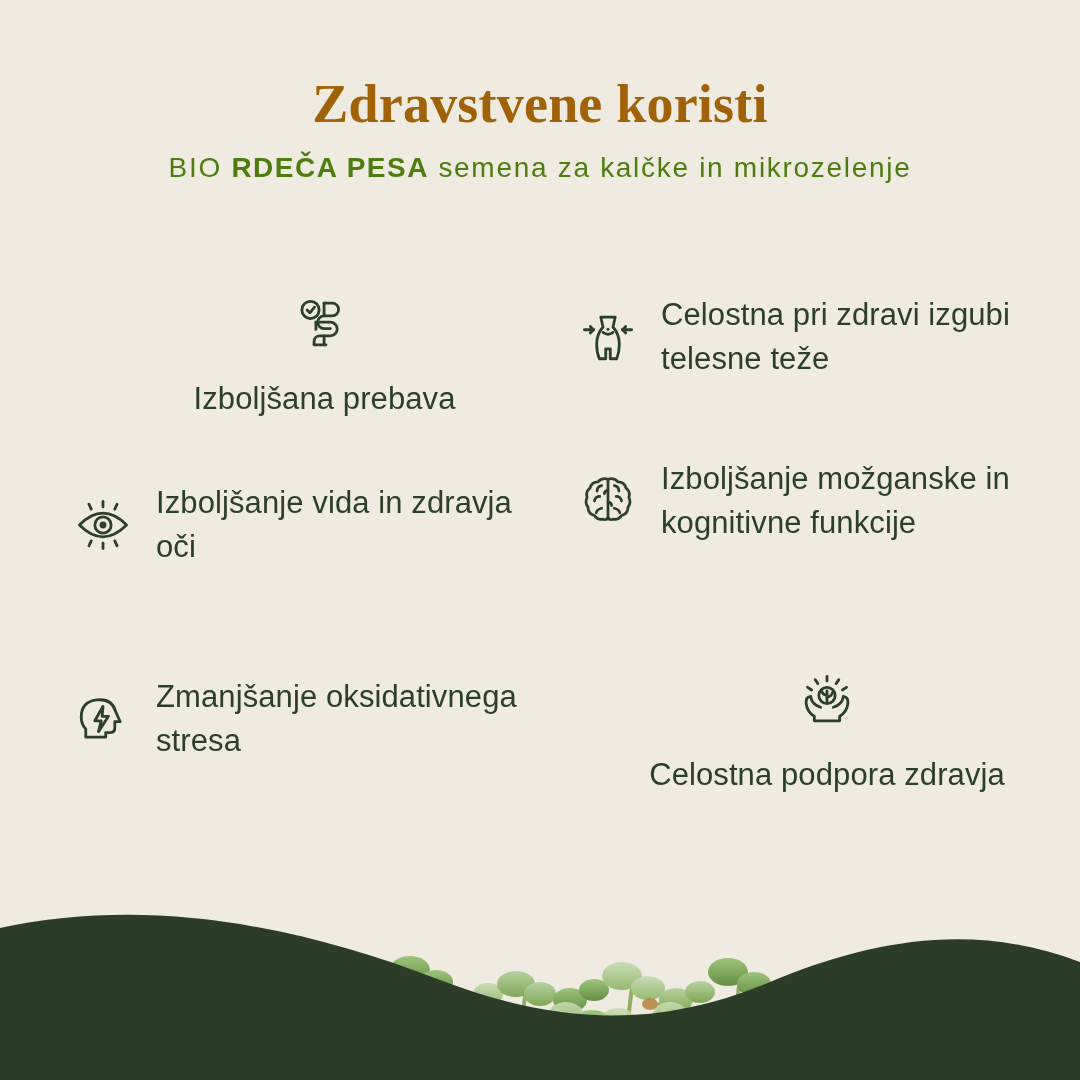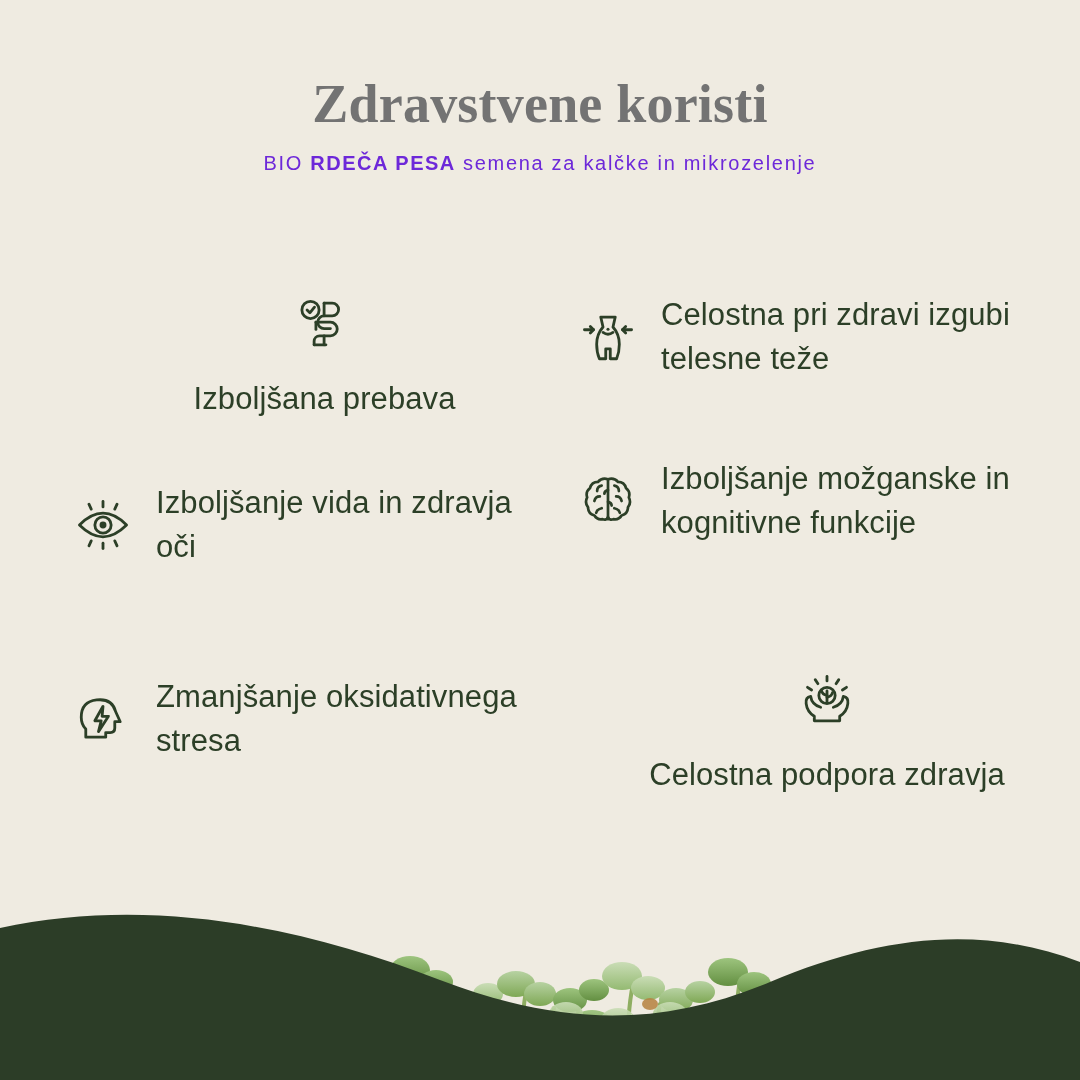--- a/index.html
+++ b/index.html
@@ -27,29 +27,29 @@
     top: 0;
     left: 0;
     width: 1080px;
     text-align: center;
     padding-top: 76px;
   }
   .title {
     font-family: "Liberation Serif", "DejaVu Serif", serif;
     font-size: 54px;
     font-weight: 700;
-    color: #737373;
+    color: #a16207;
     letter-spacing: 0.2px;
     line-height: 1.05;
     margin: 0;
   }
   .subtitle {
     margin: 18px 0 0 0;
-    font-size: 20px;
-    color: #6d28d9;
+    font-size: 28px;
+    color: #4d7c0f;
     letter-spacing: 1.6px;
     line-height: 1.2;
     white-space: nowrap;
   }
   .subtitle .sub-strong {
     font-weight: 700;
     letter-spacing: 1.5px;
   }
   .subtitle .sub-light {
     font-weight: 400;

